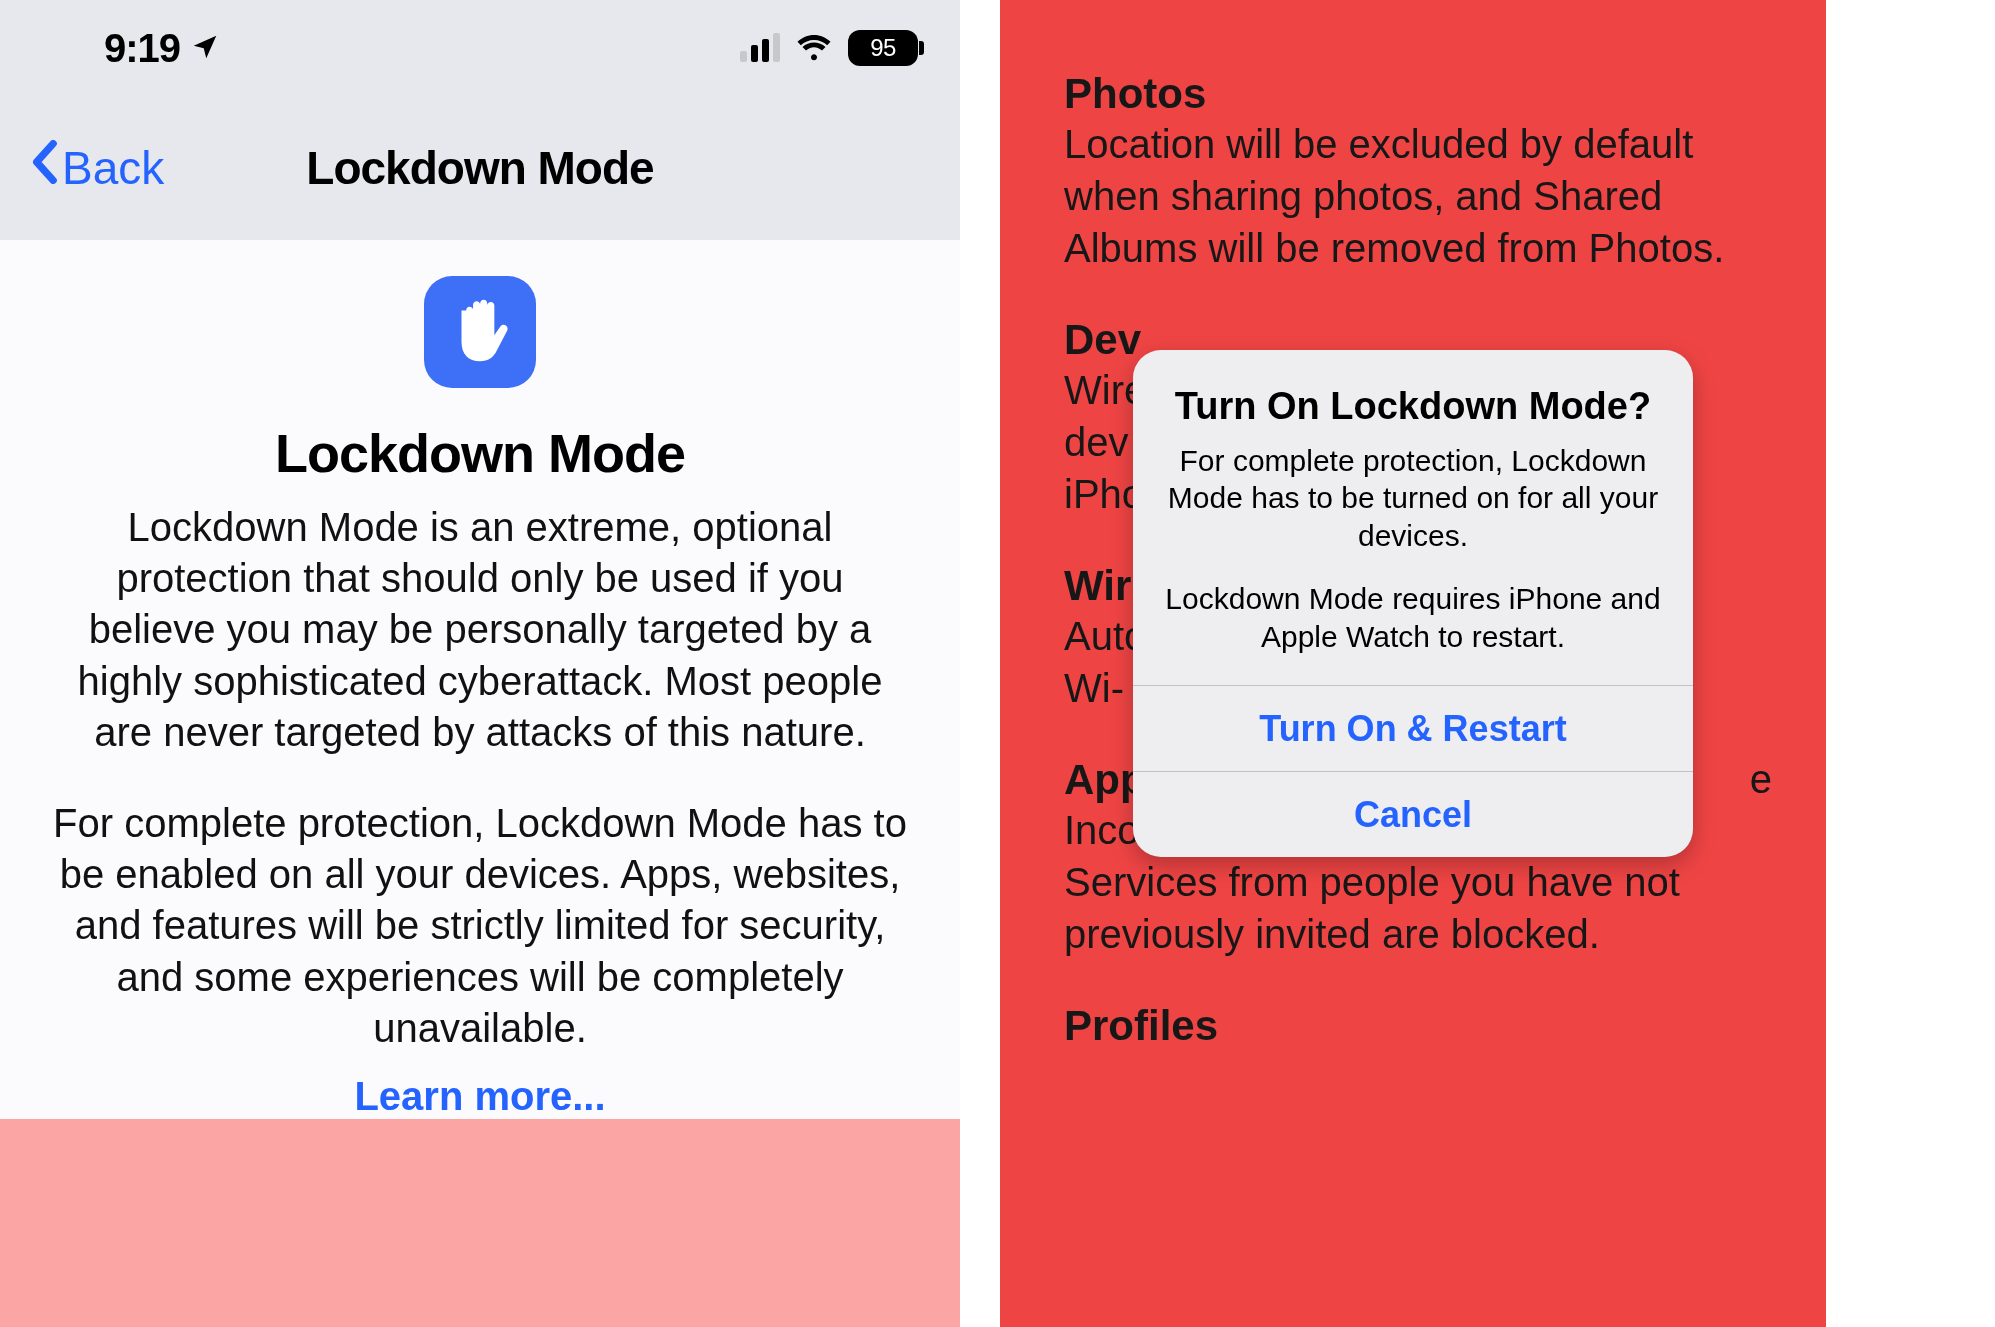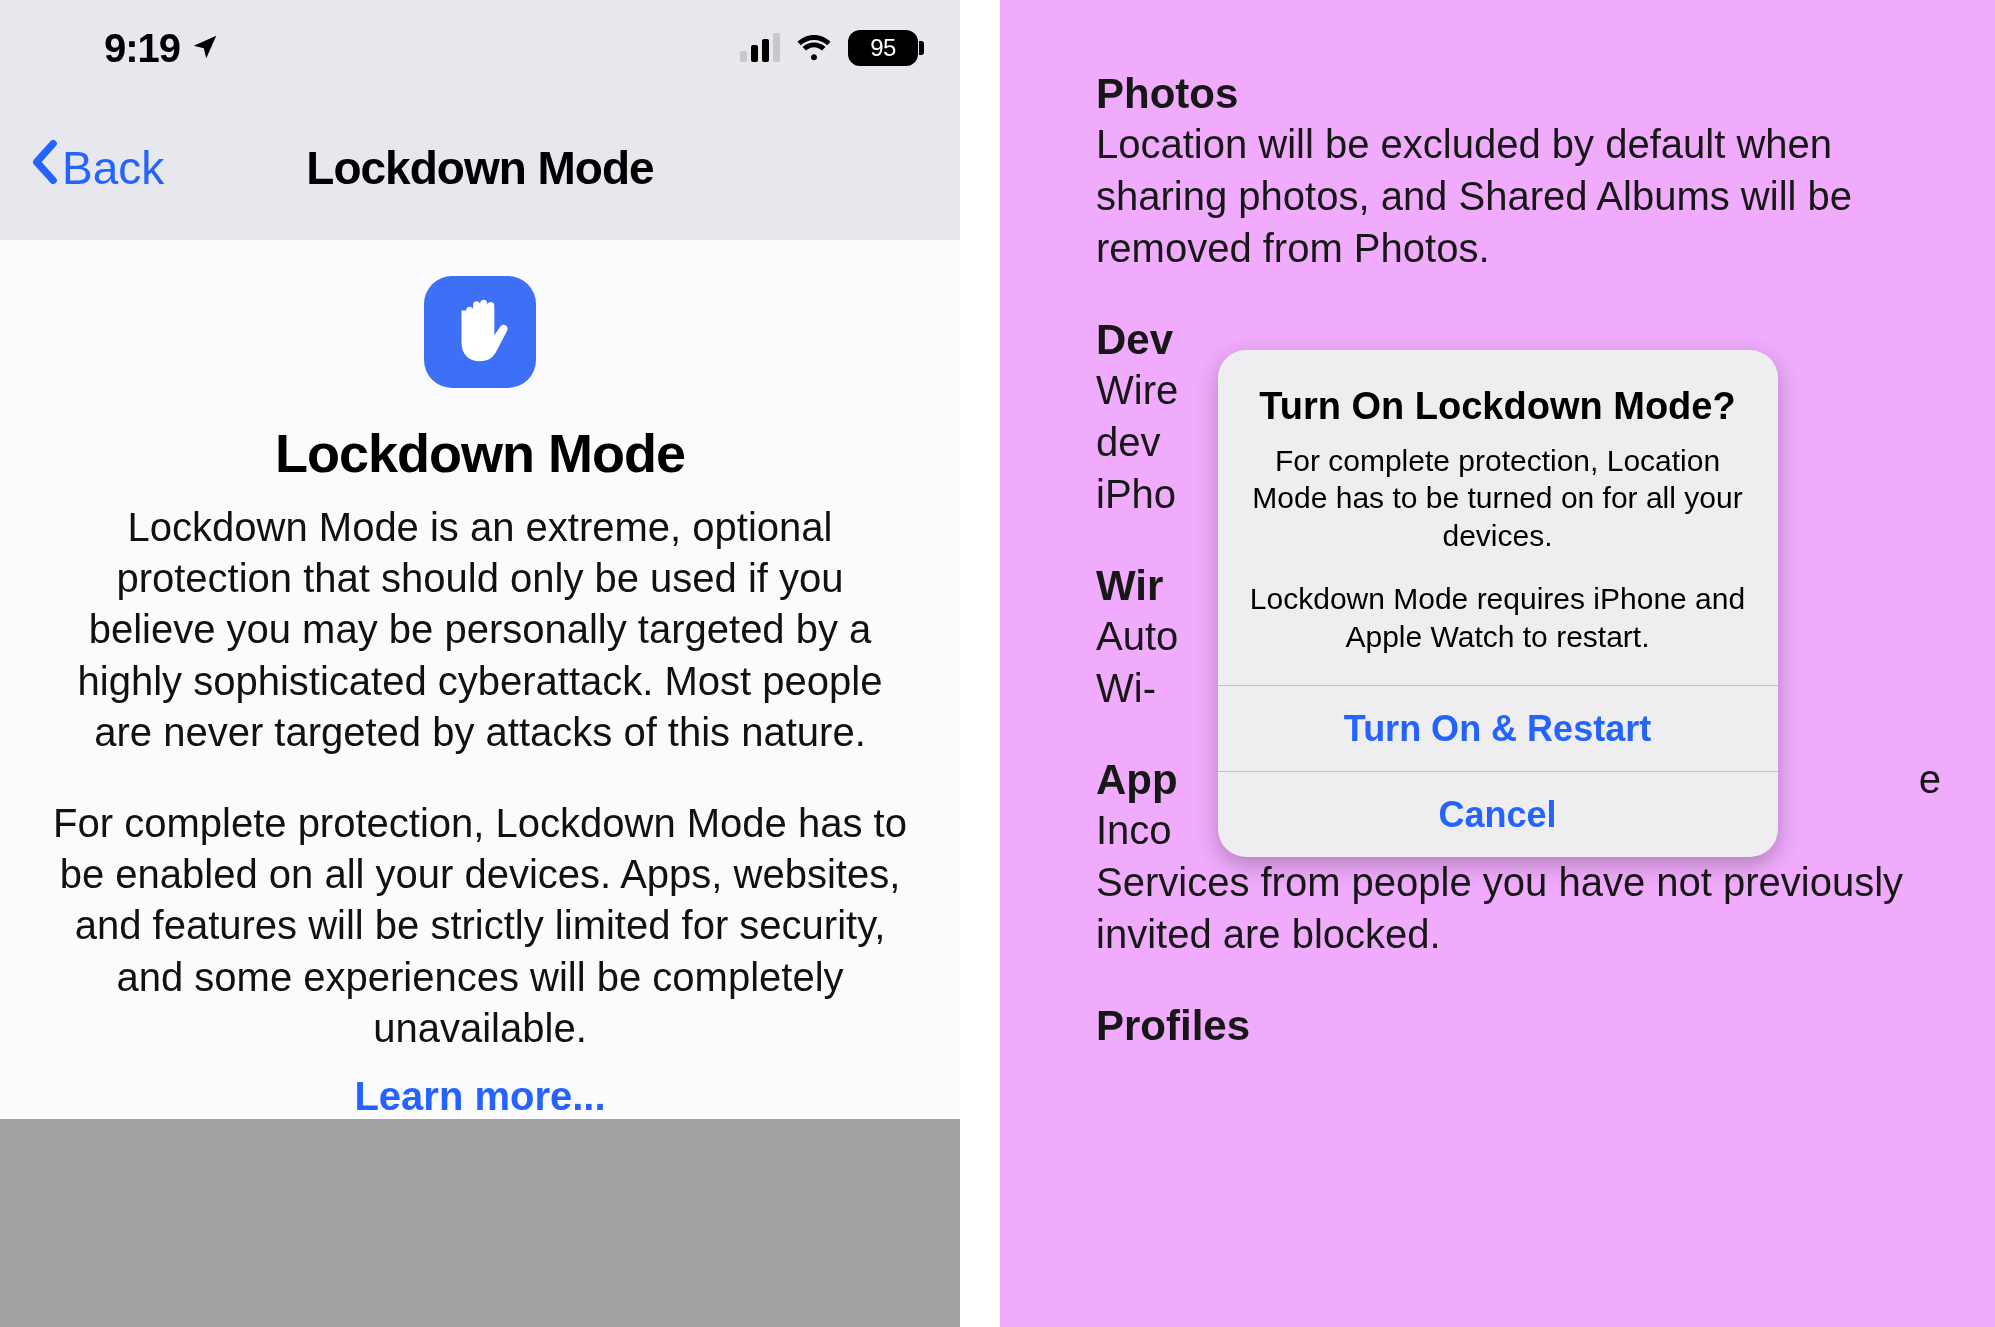--- a/index.html
+++ b/index.html
@@ -1,20 +1,20 @@
 <!DOCTYPE html>
 <html><head>
   <meta charset="utf-8">
   <style>
     * { margin: 0; padding: 0; box-sizing: border-box; }
     html, body { width: 1995px; height: 1327px; font-family: -apple-system, "Helvetica Neue", Helvetica, Arial, sans-serif; background: #fff; overflow: hidden; }
     .outer { width: 1995px; height: 1327px; display: flex; }
-    .pane-left { width: 960px; height: 100%; background: #a3a3a3; position: relative; }
+    .pane-left { width: 960px; height: 100%; background: #fca5a5; position: relative; }
     .pane-gap { width: 40px; height: 100%; background: #ffffff; }
-    .pane-right { width: 995px; height: 100%; background: #f0abfc; position: relative; overflow: hidden; padding-left: 32px; }
+    .pane-right { width: 826px; height: 100%; background: #ef4444; position: relative; overflow: hidden; }
 
     
     .status-bar { width: 100%; height: 96px; display: flex; align-items: center; justify-content: space-between; padding: 0 42px 0 104px; background: #e7e7ee; }
     .status-left { display: flex; align-items: center; gap: 10px; font-size: 40px; font-weight: 700; letter-spacing: -1px; }
     .status-left svg { margin-top: -2px; }
     .status-right { display: flex; align-items: center; gap: 14px; }
     .signal-bars { display: flex; align-items: flex-end; gap: 4px; height: 28px; }
     .bar { width: 7px; border-radius: 2px; }
     .bar.b1 { height: 11px; background: #c8c8cc; }
     .bar.b2 { height: 17px; background: #000; }
@@ -135,21 +135,21 @@
       <div class="section">
         <div class="section-hdr">Profiles</div>
       </div>
     </div>
 
     <span style="position:absolute; right:54px; top:757px; font-size:40px; color:#171717;">e</span>
 
     <div class="alert">
       <div class="alert-body">
         <div class="alert-title">Turn On Lockdown Mode?</div>
-        <div class="alert-text">For complete protection, Location Mode has to be turned on for all your devices.</div>
+        <div class="alert-text">For complete protection, Lockdown Mode has to be turned on for all your devices.</div>
         <div class="alert-text">Lockdown Mode requires iPhone and Apple Watch to restart.</div>
       </div>
       <div class="alert-btn">Turn On &amp; Restart</div>
       <div class="alert-btn">Cancel</div>
     </div>
 
   </div>
 
 </div>
 

